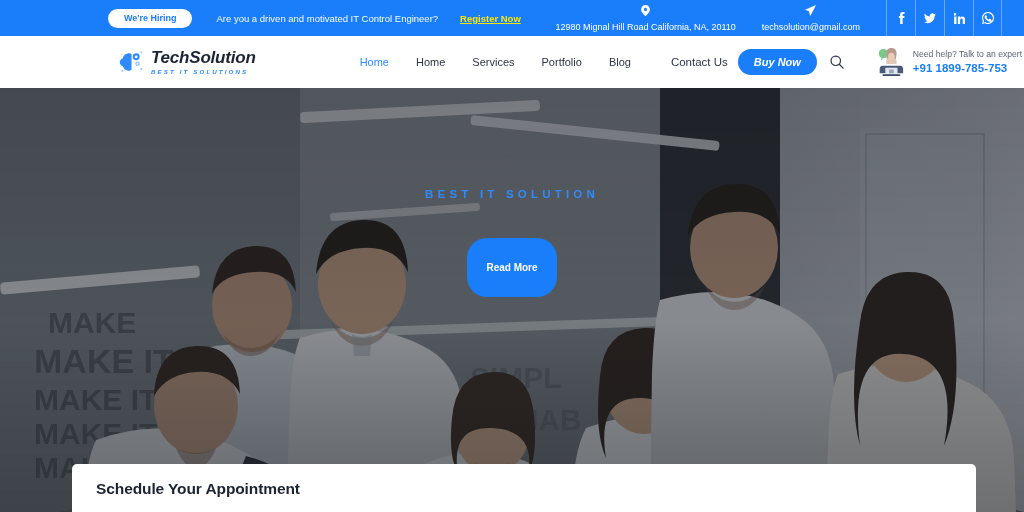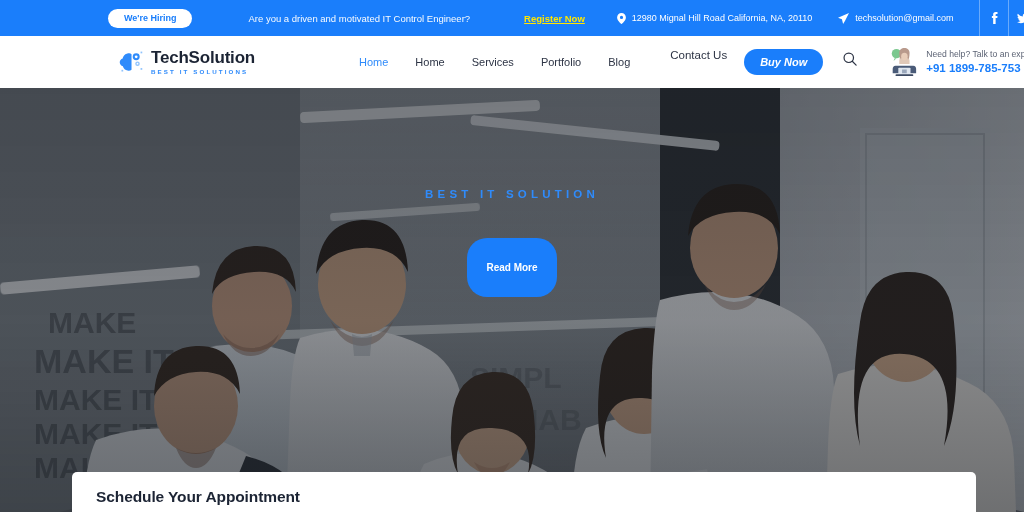--- a/index.html
+++ b/index.html
@@ -23,21 +23,20 @@
   
   .topbar {
     position: relative;
     height: 36px;
     background: #1a7efb;
     display: flex;
     align-items: center;
     color: #ffffff;
     font-size: 9.5px;
     padding: 0 22px 0 0;
-    gap: 32px;
   }
 
   .hiring-pill {
     margin-left: 108px;
     background: #ffffff;
     color: #1a7efb;
     font-size: 9px;
     font-weight: bold;
     border-radius: 20px;
     padding: 5px 16px;
@@ -67,20 +66,21 @@
     align-items: center;
   }
 
   .tb-item {
     display: flex;
     align-items: center;
     gap: 6px;
     font-size: 9px;
     white-space: nowrap;
     margin-right: 26px;
+    flex-direction: column;
   }
 
   .tb-item .tb-ico { display: flex; align-items: center; }
 
   .social-wrap {
     display: flex;
     align-items: center;
     height: 36px;
   }
 
@@ -104,20 +104,21 @@
     align-items: center;
     padding: 0 20px;
     z-index: 5;
   }
 
   .logo {
     display: flex;
     align-items: center;
     gap: 7px;
     margin-left: 98px;
+    font-style: italic;
   }
 
   .logo-mark { width: 26px; height: 26px; flex: 0 0 26px; }
 
   .logo-text-wrap { display: flex; flex-direction: column; line-height: 1; }
 
   .logo-title {
     font-size: 17px;
     font-weight: bold;
     color: #1c2434;
@@ -141,22 +142,23 @@
 
   .nav-item {
     font-size: 11px;
     color: #2d3445;
     white-space: nowrap;
   }
   .nav-item.active { color: #2f8bfb; }
 
   .nav-right {
     display: flex;
+    align-items: center;
     margin-left: 40px;
-    gap: 17px;
+    gap: 10px;
   }
 
   .contact-link { font-size: 11.5px; color: #2d3445; white-space: nowrap; }
 
   .buy-btn {
     background: #1a7efb;
     color: #ffffff;
     font-size: 11px;
     font-weight: bold;
     border: none;
@@ -244,21 +246,21 @@
     padding: 24px 19px;
     font-family: "Liberation Sans", sans-serif;
   }
 
   
   .appointment-card {
     position: absolute;
     left: 72px;
     right: 48px;
     bottom: 0;
-    height: 40px;
+    height: 48px;
     background: #ffffff;
     border-radius: 5px 5px 0 0;
     padding: 16px 24px 0 24px;
     z-index: 10;
   }
 
   .appointment-title {
     font-size: 15.5px;
     font-weight: bold;
     color: #1c2434;

